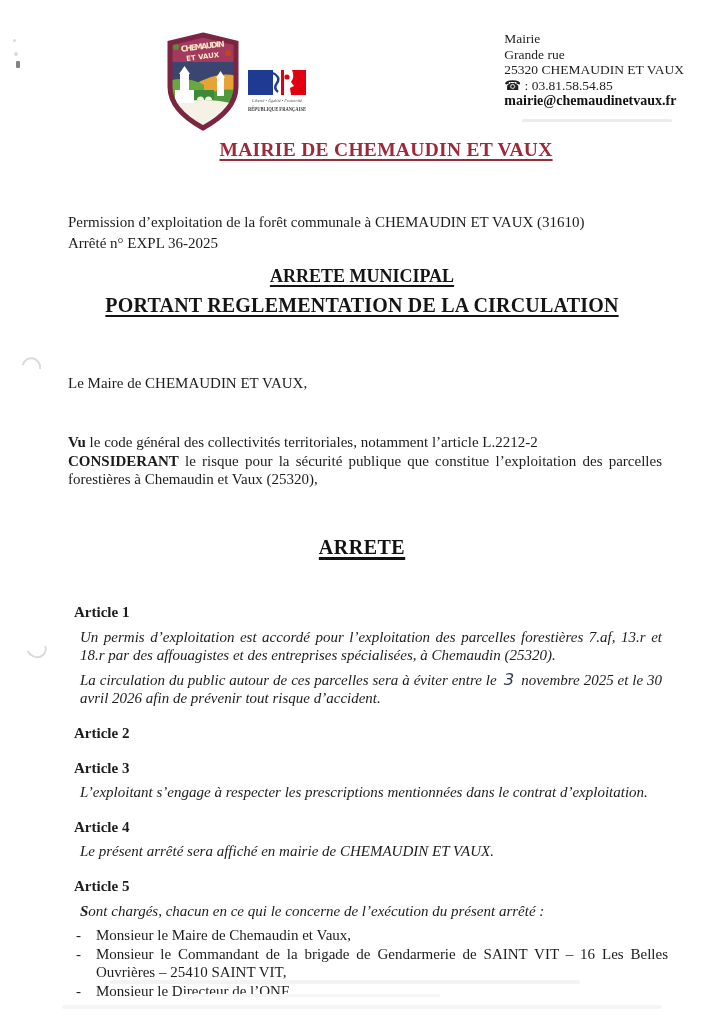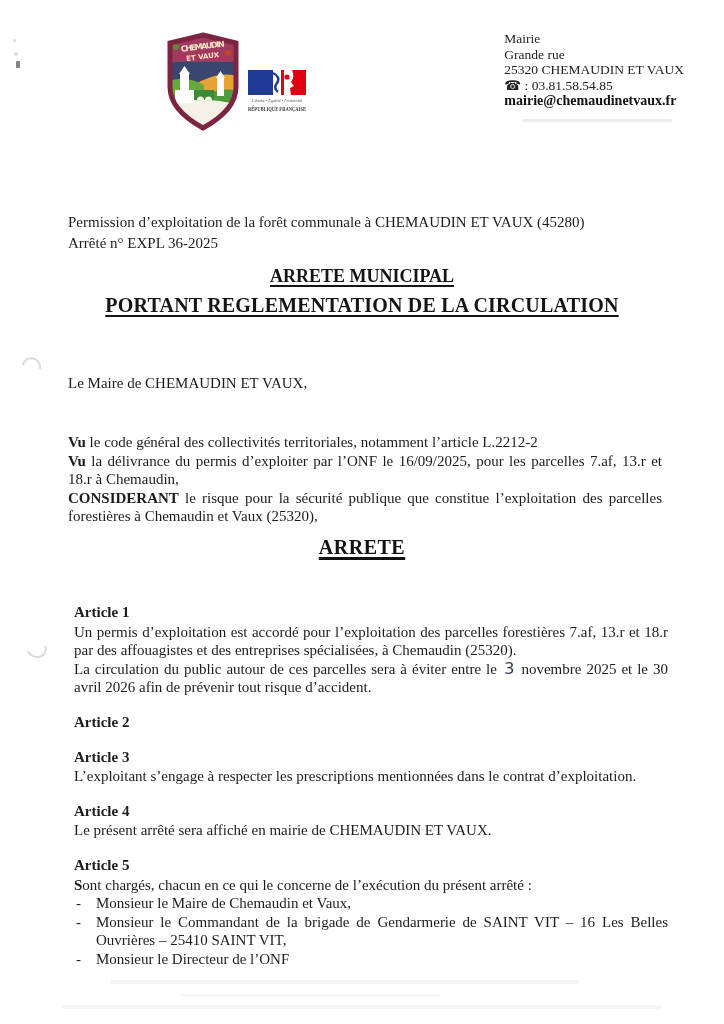--- a/index.html
+++ b/index.html
@@ -41,21 +41,21 @@
 
   .arrete-h { position:absolute; top:536px; left:30px; width:664px; text-align:center;
               font-size:20px; font-weight:bold; letter-spacing:.5px; color:#121212;
               text-decoration:underline; text-decoration-thickness:2.5px; text-underline-offset:3px; }
 
   .articles { position:absolute; top:603px; left:74px; width:594px;
               font-size:15px; line-height:18.6px; }
   .article { margin-top:16px; }
   .article:first-child { margin-top:0; }
   .article h3 { font-size:15px; font-weight:bold; margin:0 0 1px 0; }
-  .article p { text-align:justify; margin:0; }
+  .article p { text-align:justify; margin:6px;font-style:italic; }
   .firstcap::first-letter { font-weight:bold; }
 
   .lrow { display:flex; }
   .lrow .dash { width:22px; flex:none; padding-left:2px; }
   .lrow .ltext { flex:1; text-align:justify; }
 
   .handwritten { font-family:"DejaVu Sans",sans-serif; font-size:16.5px; color:#2e3e52;
                  margin:0 7px; display:inline-block; transform:translateY(-.5px); }
 
   
@@ -124,36 +124,36 @@
 
   <div class="contact">
     <div>Mairie</div>
     <div>Grande rue</div>
     <div>25320 CHEMAUDIN ET VAUX</div>
     <div><span>☎</span><span> : 03.81.58.54.85</span></div>
     <div class="email">mairie@chemaudinetvaux.fr</div>
   </div>
   <div class="email-smudge"></div>
 
+  <div class="doc-title">MAIRIE DE CHEMAUDIN ET VAUX</div>
 
   <div class="intro">
-    <div>Permission d’exploitation de la forêt communale à CHEMAUDIN ET VAUX (45280)</div>
+    <div>Permission d’exploitation de la forêt communale à CHEMAUDIN ET VAUX (31610)</div>
     <div>Arrêté n° EXPL 36-2025</div>
   </div>
 
   <div class="heading">
     <div class="h1">ARRETE MUNICIPAL</div>
     <div class="h2">PORTANT REGLEMENTATION DE LA CIRCULATION</div>
   </div>
 
   <div class="opening">Le Maire de CHEMAUDIN ET VAUX,</div>
 
   <div class="vu">
     <p><span class="lbl">Vu</span><span>  le code général des collectivités territoriales, notamment l’article L.2212-2</span></p>
-    <p><span class="lbl">Vu</span><span> la délivrance du permis d’exploiter par l’ONF le 16/09/2025, pour les parcelles 7.af, 13.r et 18.r à Chemaudin,</span></p>
     <p><span class="lbl">CONSIDERANT</span><span> le risque pour la sécurité publique que constitue l’exploitation des parcelles forestières à Chemaudin et Vaux (25320),</span></p>
   </div>
 
   <div class="arrete-h">ARRETE</div>
 
   <div class="articles">
 
     <div class="article">
       <h3>Article 1</h3>
       <p>Un permis d’exploitation est accordé pour l’exploitation des parcelles forestières 7.af, 13.r et 18.r par des affouagistes et des entreprises spécialisées, à Chemaudin (25320).</p>

